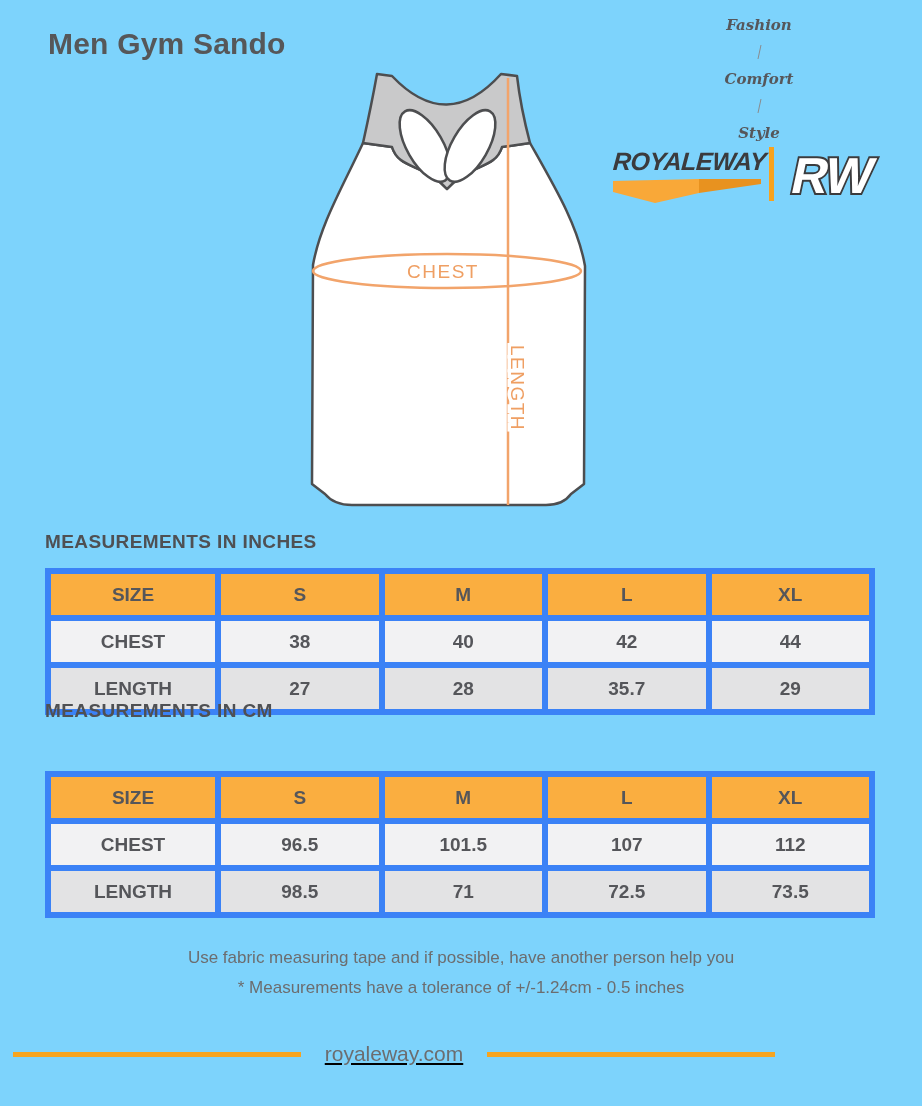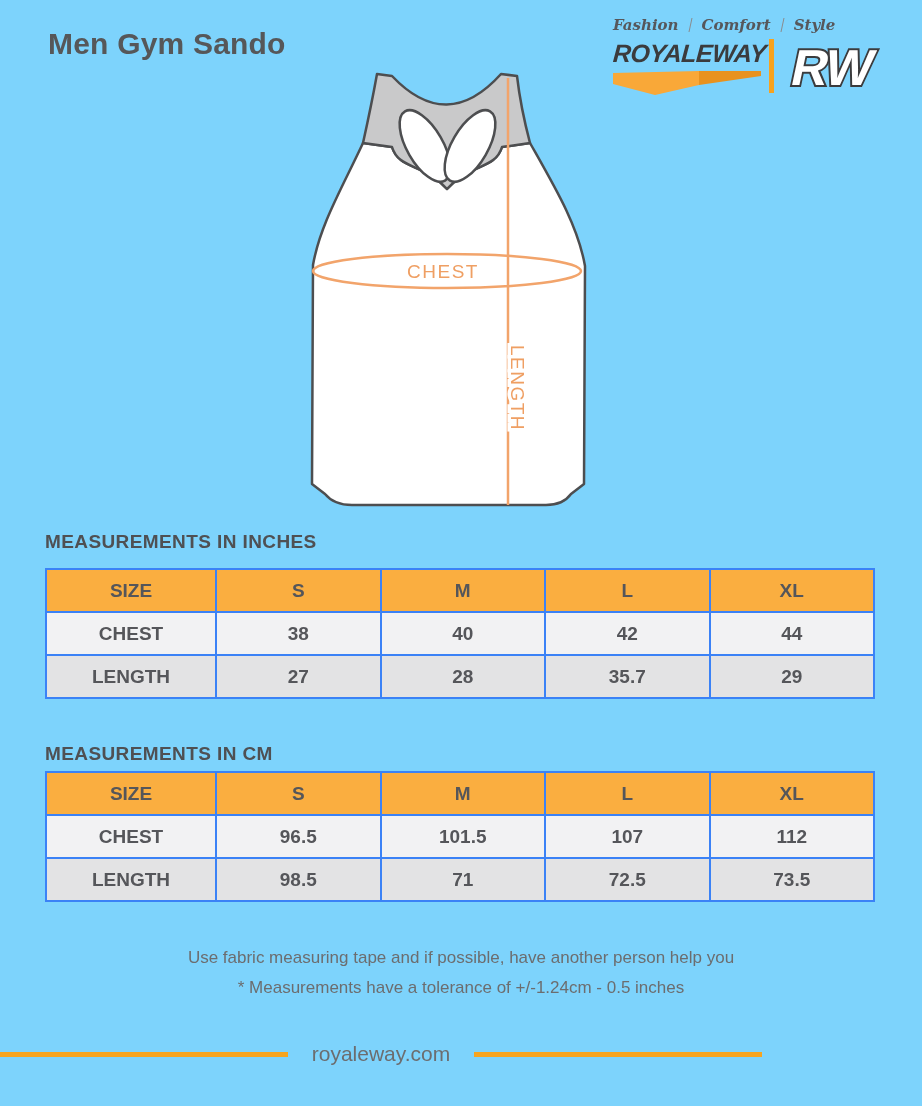--- a/index.html
+++ b/index.html
@@ -3,56 +3,56 @@
 <meta charset="utf-8">
 <style>
   html,body{margin:0;padding:0;}
   body{background:#e9e9ea;font-family:"Liberation Sans",sans-serif;}
   .sheet{position:relative;width:922px;height:1106px;background:#7dd3fc;overflow:hidden;margin:0 auto;}
 
   
   .page-title{position:absolute;left:48px;top:27px;font-size:30px;font-weight:bold;color:#565759;letter-spacing:0.2px;}
 
   .logo{position:absolute;top:16px;right:17px;width:292px;}
-  .tagline{display:flex;justify-content:flex-start;align-items:center;gap:11px;
+  .tagline{display:flex;justify-content:flex-end;align-items:center;gap:11px;
            font-family:"DejaVu Serif",serif;font-style:italic;font-weight:bold;
-           font-size:15px;color:#56575b;}
+           font-size:15px;color:#56575b;flex-direction:column;}
   .tagline .sep{width:1px;height:14px;background:#8a8b8d;transform:skewX(-12deg);}
   .logo-row{display:flex;align-items:flex-start;margin-top:5px;}
   .wordmark-wrap{width:150px;}
   .wordmark{font-size:25px;font-weight:bold;font-style:italic;color:#3b3b3d;
             letter-spacing:-0.5px;transform:skewX(-4deg);white-space:nowrap;}
   .swoosh{display:block;margin-top:2px;}
   .logo-bar{width:5px;height:54px;background:#f7a21e;margin:0 7px 0 6px;}
 
   
   .meas-heading{position:absolute;left:45px;width:830px;text-align:left;
                 font-size:19px;font-weight:bold;color:#4f5053;letter-spacing:0.4px;}
   .meas-heading.inches{top:531px;}
-  .meas-heading.cm{top:743px;}
+  .meas-heading.cm{top:700px;}
 
   
   table.size-table{position:absolute;left:45px;width:830px;border-collapse:collapse;
                    table-layout:fixed;font-size:19px;font-weight:bold;color:#55565a;}
   table.size-table.inches{top:568px;}
   table.size-table.cm{top:771px;}
-  table.size-table td,table.size-table th{border:2px solid #3b82f6;text-align:center;
+  table.size-table td,table.size-table th{border:6px solid #3b82f6;text-align:center;
                    height:41px;padding:0;}
   table.size-table th{background:#faae40;}
   table.size-table tr.row-chest td{background:#f2f2f3;}
   table.size-table tr.row-length td{background:#e3e3e4;}
   table.size-table col.c-label{width:170px;}
 
   
   .howto{position:absolute;left:0;top:938px;width:922px;text-align:center;}
   .howto-title{font-size:19px;font-weight:bold;color:#4f5053;letter-spacing:0.3px;}
   .howto-line{font-size:17px;color:#6c6d6f;margin-top:10px;}
 
   
-  .footer{position:absolute;left:0;top:1042px;width:762px;display:flex;align-items:center;}
+  .footer{position:absolute;left:13px;top:1042px;width:762px;display:flex;align-items:center;text-decoration:underline;}
   .footer .rule{flex:1;height:5px;background:#f6a41f;}
   .footer .site{margin:0 24px;font-size:21px;color:#6c6d6f;}
 
   .tank{position:absolute;left:280px;top:60px;}
 </style>
 </head>
 <body>
 
 <div class="sheet">
 

